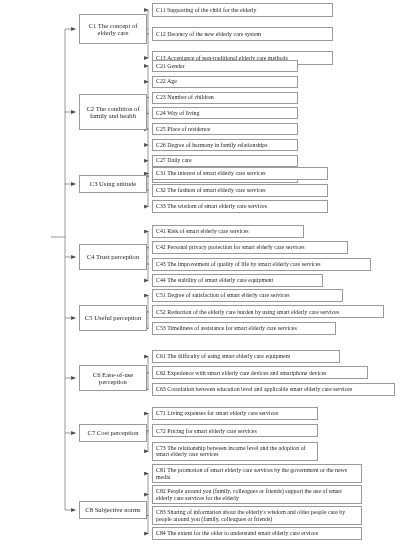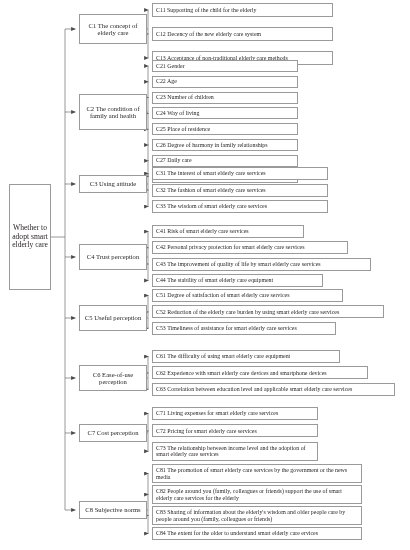--- a/index.html
+++ b/index.html
@@ -104,23 +104,20 @@
         <path d="M148,473.5 L148.5,473.5" marker-end="url(#arw)"></path>
         <path d="M148,494.5 L148.5,494.5" marker-end="url(#arw)"></path>
         <path d="M148,515.5 L148.5,515.5" marker-end="url(#arw)"></path>
         <path d="M148,533.5 L148.5,533.5" marker-end="url(#arw)"></path>
         <path d="M148,473.5 L148,533.5"></path>
         <path d="M147,510 L148,510"></path>
         <path d="M65,29 L65,510"></path>
         <path d="M51,237 L65,237"></path>
       </g>
   </svg>
-<div class="node root" style="left: 9px; top: 184px; width: 42px; height: 106px;">
-      <span>Whether to adopt smart elderly care</span>
-    </div>
     <div class="node cat" style="left: 79px; top: 14px; width: 68px; height: 30px;">
       <span>C1 The concept of elderly care</span>
     </div>
     <div class="node leaf" style="left: 152px; top: 3px; width: 181px; min-height: 14px;">
       <span>C11 Supporting of the child for the elderly</span>
     </div>
     <div class="node leaf" style="left: 152px; top: 27px; width: 181px; min-height: 14px;">
       <span>C12 Decency of the new elderly care system</span>
     </div>
     <div class="node leaf" style="left: 152px; top: 51px; width: 181px; min-height: 14px;">

